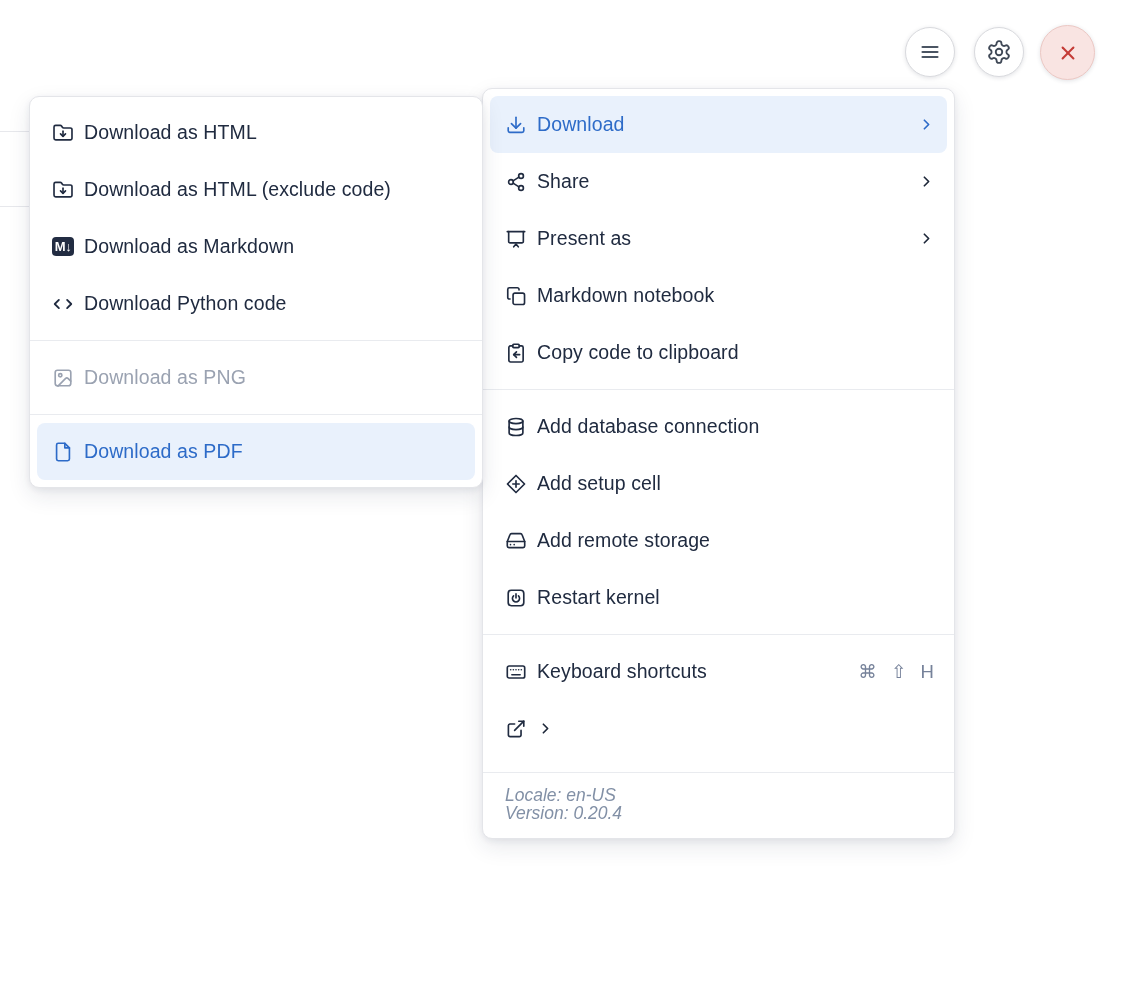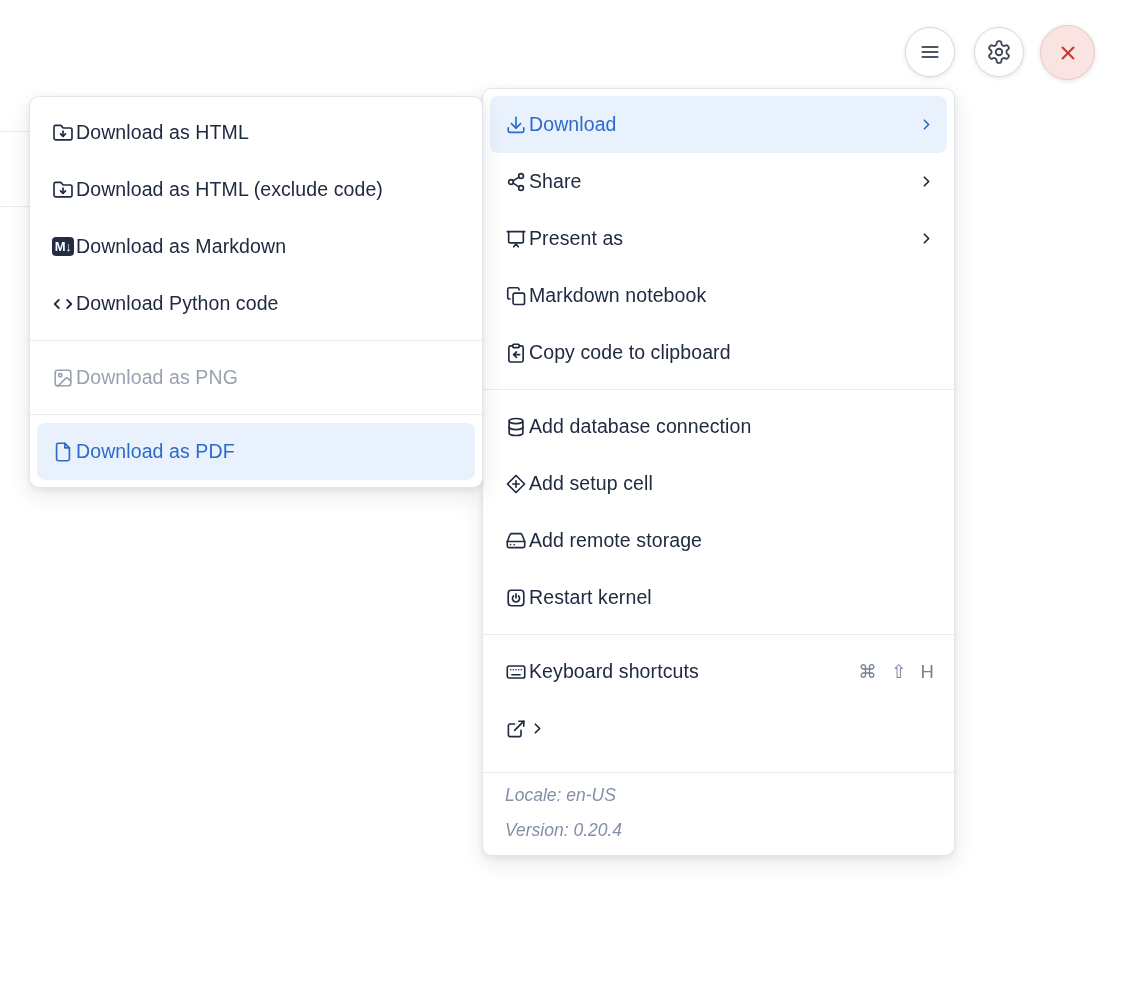--- a/index.html
+++ b/index.html
@@ -17,36 +17,36 @@
   #settings-btn { left:974px; top:27px; width:50px; height:50px; }
   #close-btn { left:1040px; top:25px; width:55px; height:55px; background:#f9e4e2; border-color:#ecc8c4; }
 
   
   .menu-panel { position:absolute; background:#ffffff; border:1px solid #e4e5e9; border-radius:10px;
     box-shadow:0 8px 22px rgba(30,40,70,.10), 0 2px 6px rgba(30,40,70,.07); }
   #main-menu { left:482px; top:88px; width:473px; }
   #download-submenu { left:29px; top:96px; width:454px; }
   .menu-body { padding:7px; }
 
-  .mi { display:flex; align-items:center; height:57px; padding:0 12px 0 15px; gap:2px;
+  .mi { display:flex; align-items:center; height:57px; padding:0 12px 0 15px; gap:10px;
     border-radius:8px; font-size:19.5px; color:#202b40; cursor:pointer; }
   .mi .icon { width:22px; height:22px; flex:none; display:flex; align-items:center; justify-content:center; }
   .mi .label { flex:1; white-space:nowrap; letter-spacing:.1px; }
   .mi.highlight { background:#e9f1fc; color:#2d6bc8; }
   .mi.disabled { color:#9aa2b1; cursor:default; }
   .chevron { flex:none; display:flex; color:inherit; }
   .mi:not(.highlight) .chevron { color:#1d2739; }
   .shortcut { flex:none; color:#76829a; font-size:18.5px; word-spacing:7px; letter-spacing:1px; white-space:nowrap; }
 
   .menu-div { height:1px; background:#e9ebef; margin:8px -7px; }
 
   .menu-footer { border-top:1px solid #e9ebef; margin-top:8px; padding:14px 22px 16px;
     color:#8290a6; font-size:17.5px;font-style:italic; }
   .menu-footer .line { line-height:1; }
-  .menu-footer .line + .line { margin-top:17px; }
+  .menu-footer .line + .line { }
 
   .md-badge { display:inline-flex; align-items:center; justify-content:center; width:26px; height:19px;
     background:#222c42; color:#ffffff; border-radius:4px; font-size:13px; font-weight:bold; letter-spacing:-.5px; }
 
   svg.stroke-ic { fill:none; stroke:currentColor; stroke-width:1.8; stroke-linecap:round; stroke-linejoin:round; }
 </style>
 </head>
 <body>
 
 <div id="bg-line-1" class="bg-line"></div>

